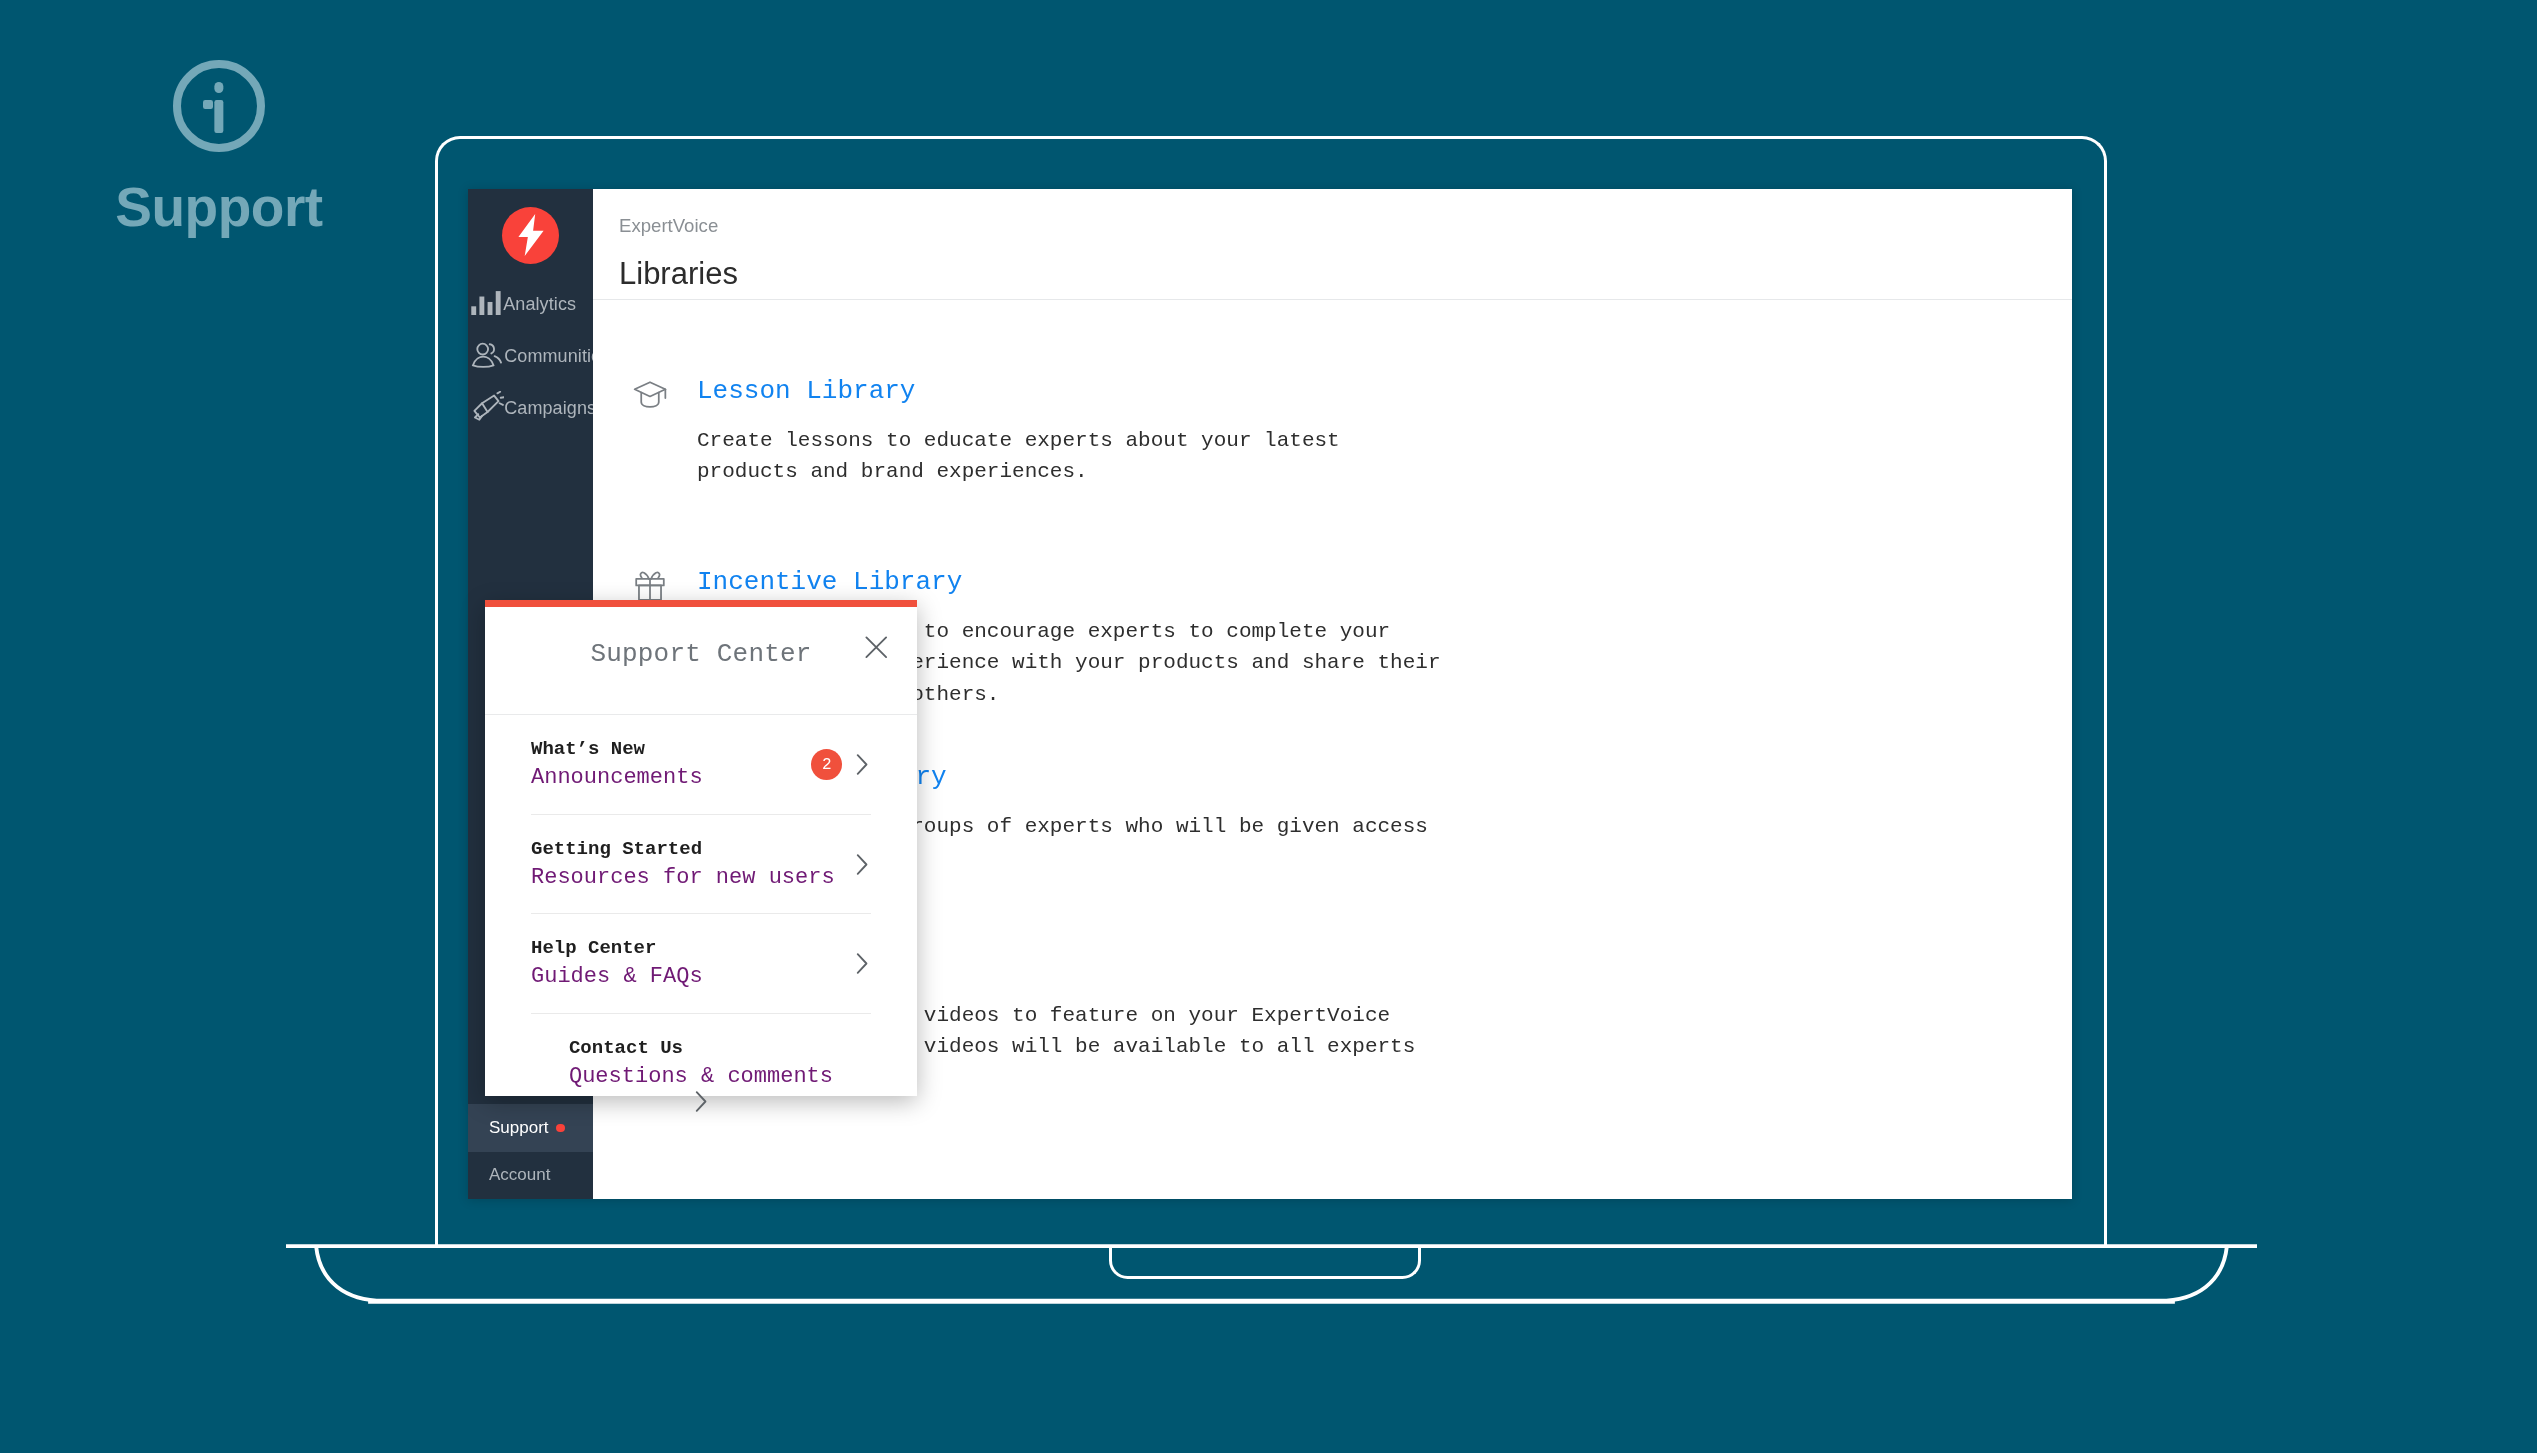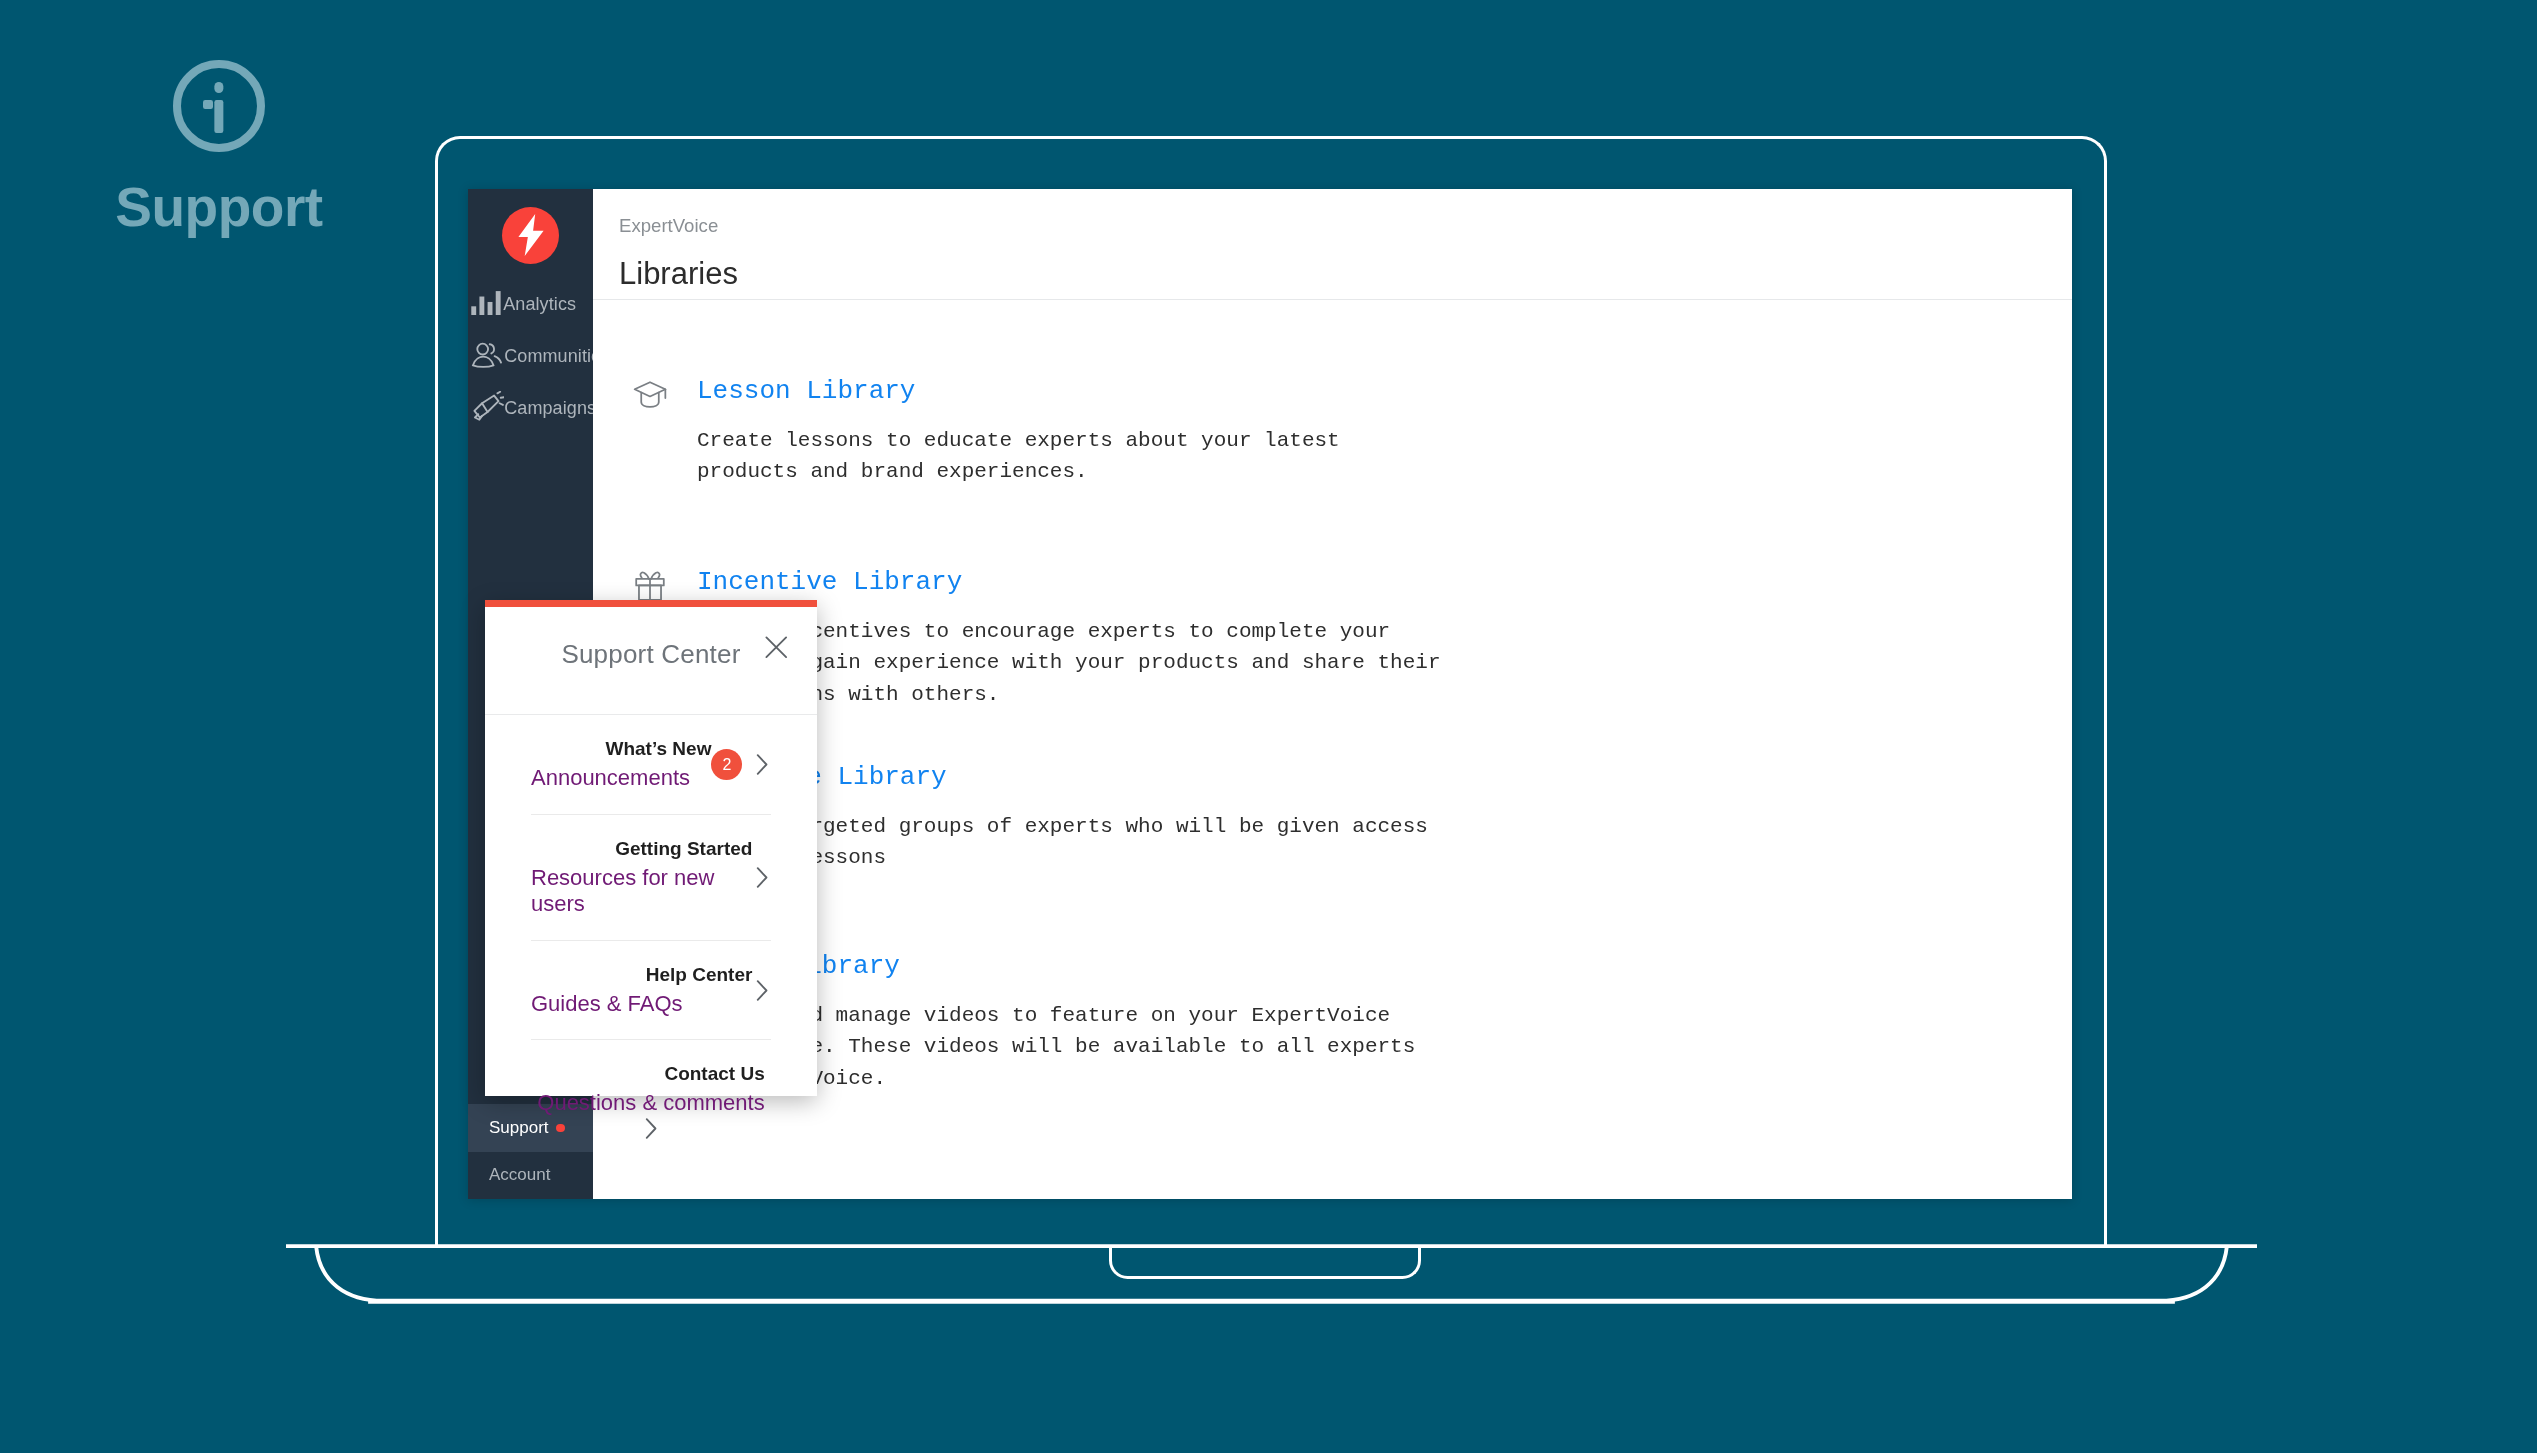--- a/index.html
+++ b/index.html
@@ -90,42 +90,43 @@
   .content { position: absolute; left: 125px; top: 111px; right: 0; bottom: 0; background: #fff; }
   .lib-block { position: absolute; display: flex; gap: 12px; font-family: Liberation Mono, monospace; }
   .lib-icon { width: 70px; flex: 0 0 70px; padding-top: 3.3px; display: flex; justify-content: center; }
   .lib-icon svg { display: block; }
   .lib-body { }
   .lib-title { font-size: 26px; color: #1183F0; line-height: 1.15; cursor: pointer; }
   .lib-desc { margin-top: 18px; font-size: 21px; color: #2E2E2E; line-height: 1.5; max-width: 756px; }
 
   
   .popup {
-    position: absolute; left: 485px; top: 600px; width: 332px; height: 496px;
+    position: absolute; left: 485px; top: 600px; width: 432px; height: 496px;
     background: #FFFFFF; border-top: 7.1px solid #F0503C;
     box-shadow: 0 5.5px 23px rgba(0,0,0,.28);
+    font-family: Liberation Mono, monospace;
   }
   .popup-head { height: 108px; position: relative; border-bottom: 1.1px solid #E9EAEB; }
   .popup-title {
     position: absolute; left: 0; right: 0; top: 32px; text-align: center;
     font-size: 26px; color: #6E747A; letter-spacing: 0.2px;
   }
   .popup-close {
     position: absolute; right: 24px; top: 23px; width: 34px; height: 34px;
     cursor: pointer; display: flex; align-items: center; justify-content: center;
   }
   .popup-close svg { display: block; }
   .popup-list { padding: 0 46px; }
   .popup-row {
     position: relative; display: flex; align-items: center;
     padding: 23px 0 22px; border-bottom: 1.1px solid #EAEAEA; cursor: pointer;
   }
   .popup-row:last-child { border-bottom: none; flex-direction: column; }
   .popup-row .txt { flex: 1; }
-  .popup-row .r-title { font-size: 19px; color: #1F1F1F; font-weight: 700; line-height: 1.2; text-align: right; }
+  .popup-row .r-title { font-size: 19px; color: #1F1F1F; font-weight: 700; line-height: 1.2; }
   .popup-row .r-sub { margin-top: 4.4px; font-size: 22px; color: #701a75; line-height: 1.2; }
   .count-badge {
     width: 31px; height: 31px; border-radius: 50%; background: #F0503C; color: #fff;
     font-size: 16px; display: flex; align-items: center; justify-content: center; margin-right: 10px;
   }
   .chev { width: 18.6px; display: flex; align-items: center; justify-content: center; }
   .chev svg { display: block; }
 </style>
 </head>
 <body>

